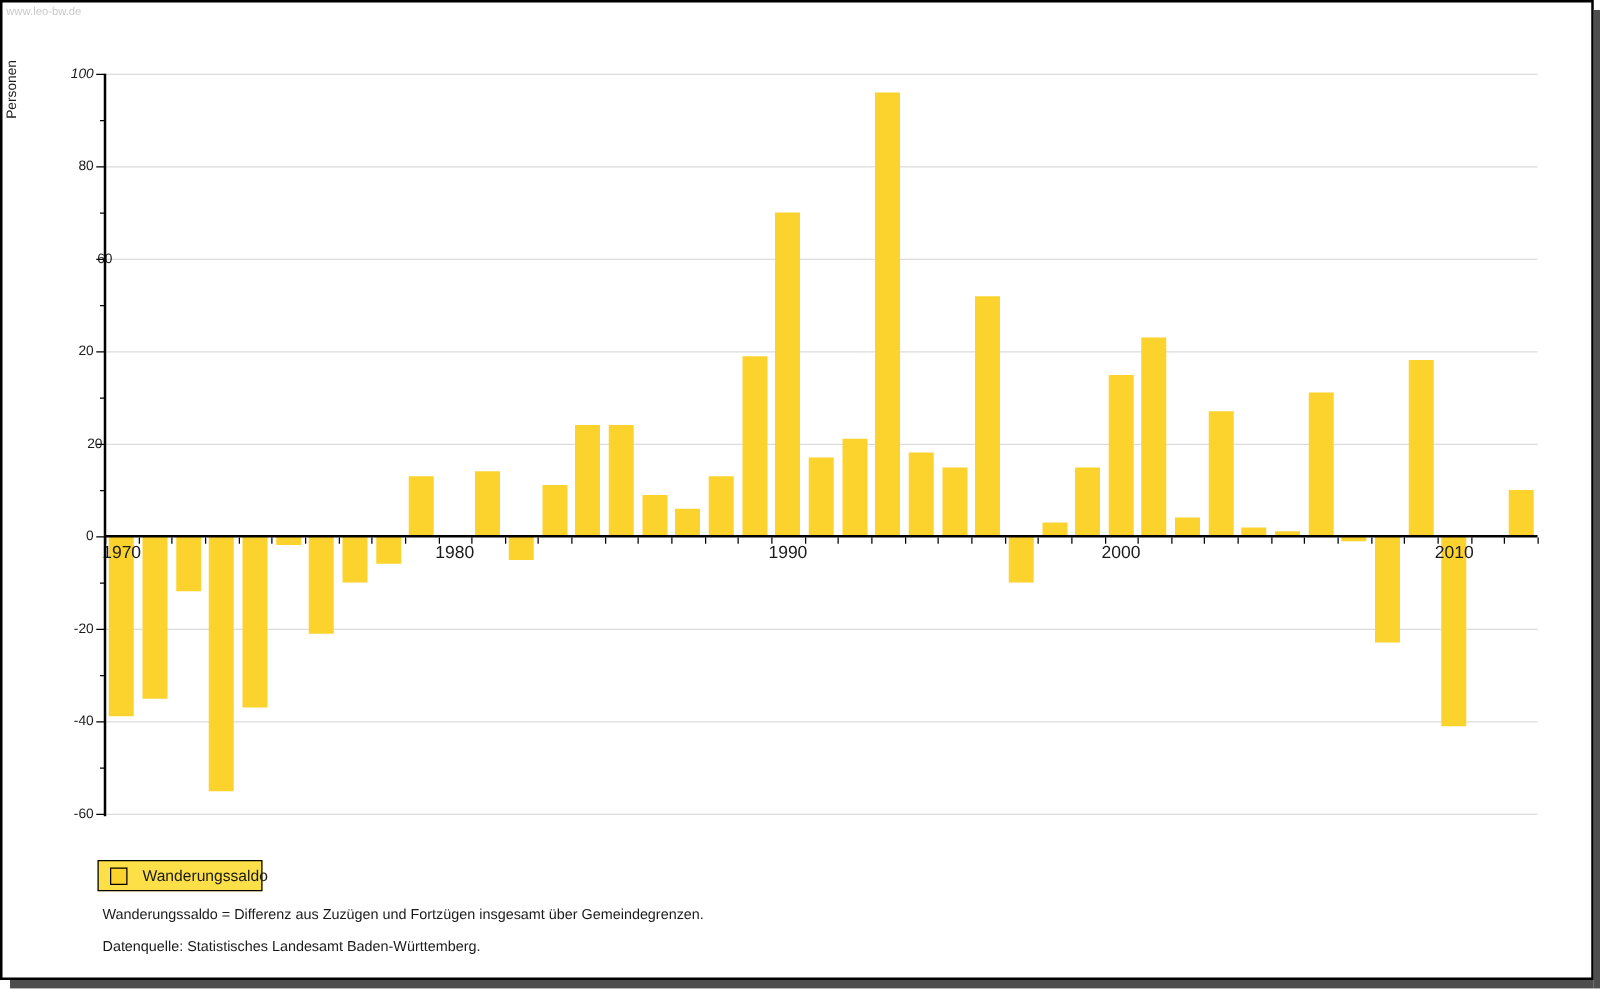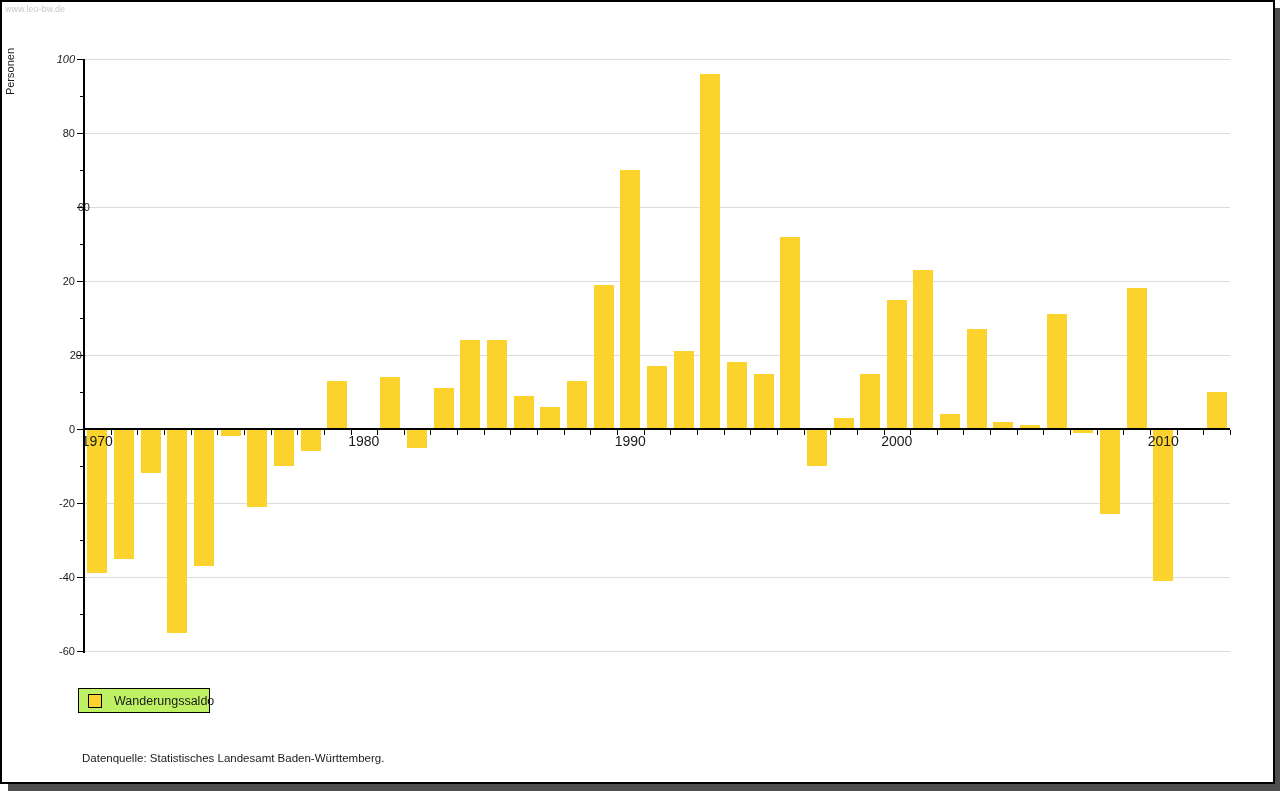--- a/index.html
+++ b/index.html
@@ -22,21 +22,21 @@
   
   .gridline{position:absolute;height:1px;background:#dcdcdc;z-index:0;}
   .bar{position:absolute;z-index:2;}
   .xtick{position:absolute;width:1px;background:#000;z-index:1;}
   .ytick{position:absolute;height:1px;background:#000;z-index:1;}
   .axis{position:absolute;background:#000;z-index:3;}
   .ytick-label{position:absolute;width:40px;text-align:right;font-size:11px;color:#1a1a1a;z-index:3;}
   .xtick-label{position:absolute;width:44px;text-align:center;font-size:14px;color:#1a1a1a;z-index:3;}
   .legend-box{
     position:absolute;left:78px;top:688px;width:130px;height:23px;
-    border:1px solid #000;display:flex;align-items:center;background:#bef264;
+    border:1px solid #000;display:flex;align-items:center;background:#fde047;
   }
   .legend-swatch{width:12px;height:12px;border:1px solid #000;margin-left:9px;flex:0 0 auto;}
   .legend-label{margin-left:12px;font-size:12.5px;color:#1a1a1a;white-space:nowrap;}
   .footnote{position:absolute;left:82px;font-size:11.5px;color:#1a1a1a;white-space:nowrap;}
   .footnote-1{top:726px;}
   .footnote-2{top:752px;}
 </style>
 </head>
 <body>
 
@@ -175,14 +175,15 @@
       <div class="bar" style="left: 1206.6px; top: 392px; width: 20px; height: 37px; background: rgb(252, 211, 45);"></div>
       <div class="axis" style="left: 84px; top: 428px; width: 1145.95px; height: 2px;"></div>
       <div class="axis" style="left: 83px; top: 59px; width: 2px; height: 594px;"></div>
     </div>
 
   <div class="legend-box">
     <span class="legend-swatch" style="background: rgb(252, 211, 45);"></span>
     <span class="legend-label">Wanderungssaldo</span>
   </div>
 
+  <div class="footnote footnote-1">Wanderungssaldo = Differenz aus Zuzügen und Fortzügen insgesamt über Gemeindegrenzen.</div>
   <div class="footnote footnote-2">Datenquelle: Statistisches Landesamt Baden-Württemberg.</div>
 </div>
 
 </body></html>

